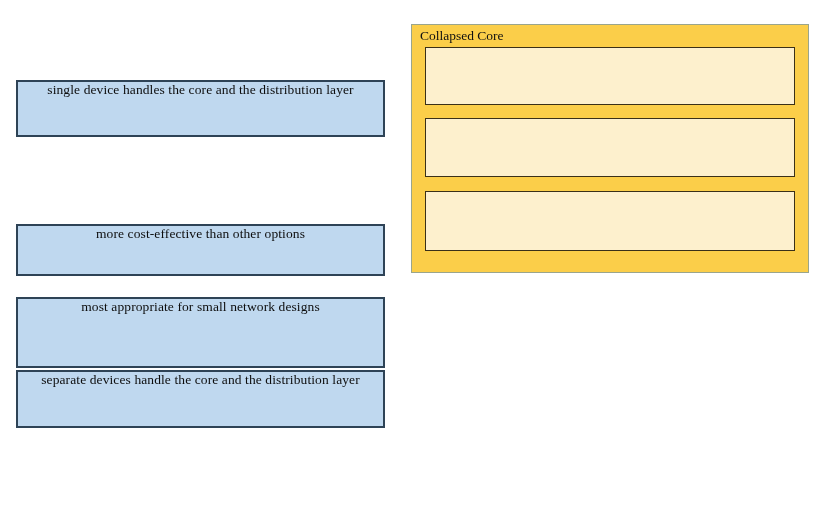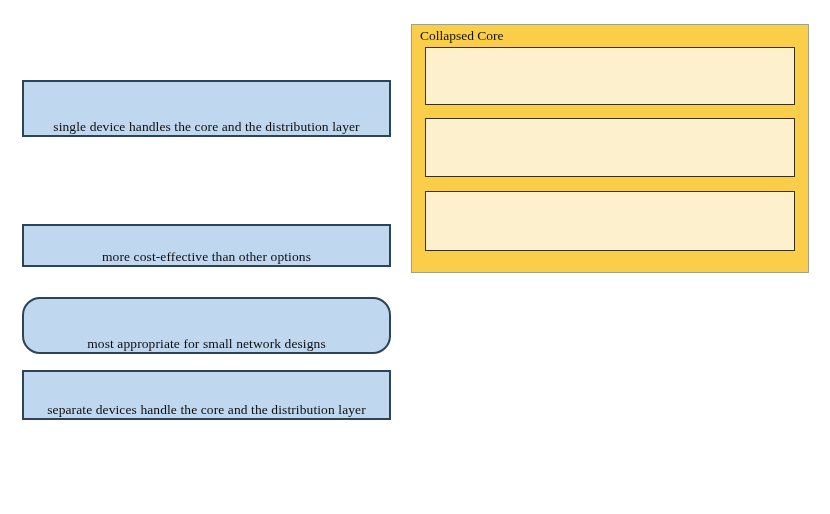--- a/index.html
+++ b/index.html
@@ -26,39 +26,38 @@
 
   
   .source-tile {
     position: absolute;
     left: 16px;
     width: 369px;
     box-sizing: border-box;
     background: #bfd8ef;
     border: 2px solid #2e4356;
     display: flex;
-    align-items: flex-end;
+    align-items: flex-start;
     justify-content: center;
     text-align: center;
     color: #0d0d0d;
     font-size: 13.5px;
     line-height: 1.2;
     letter-spacing: 0.1px;
-    margin-left: 6px;
   }
   .source-tile .tile-label {
     display: block;
     padding: 0 8px;
   }
 
   .t1 { top: 80px;  height: 57px; }
   .t2 { top: 152px; height: 56px; }
-  .t3 { top: 224px; height: 43px; }
-  .t4 { top: 297px; height: 57px; border-radius: 18px; }
-  .t5 { top: 370px; height: 50px; }
+  .t3 { top: 224px; height: 52px; }
+  .t4 { top: 297px; height: 71px; }
+  .t5 { top: 370px; height: 58px; }
 
   
   .category-panel {
     position: absolute;
     left: 411px;
     width: 398px;
     box-sizing: border-box;
     background: #fbce49;
     border: 1px solid #9aa58c;
   }

